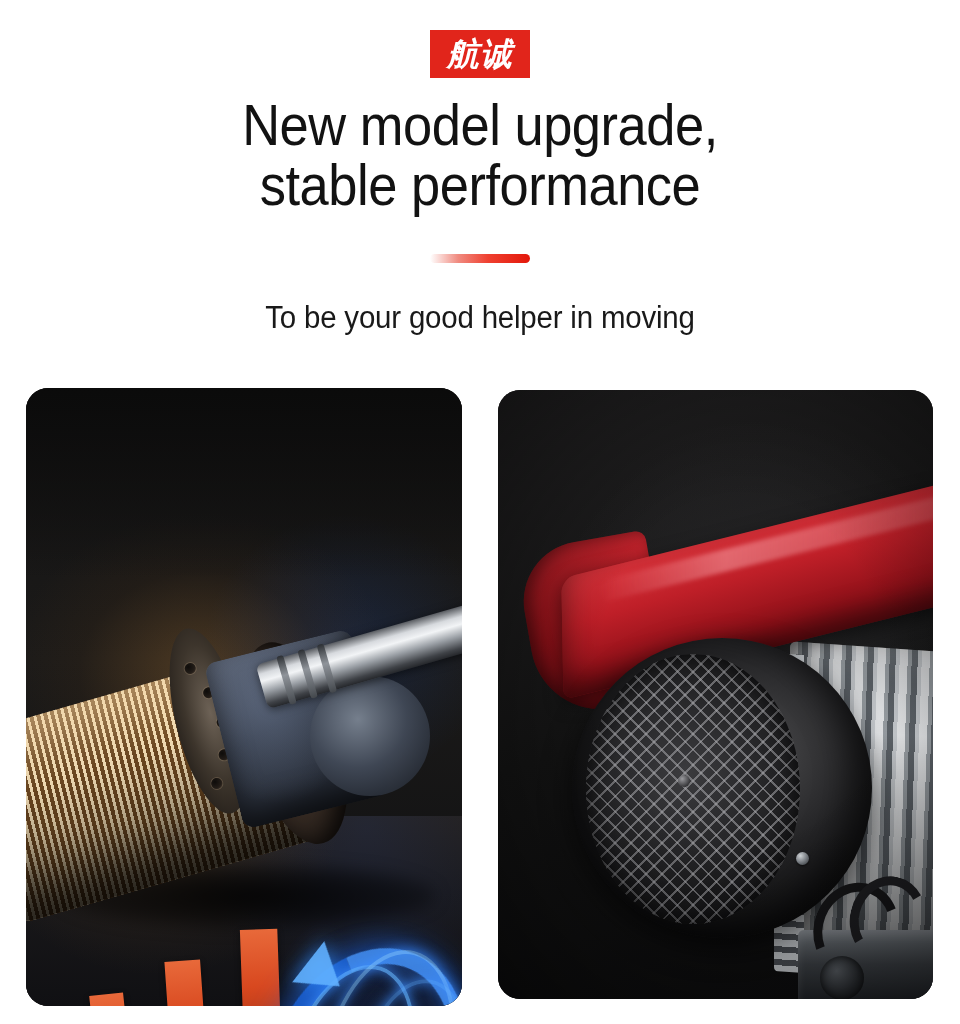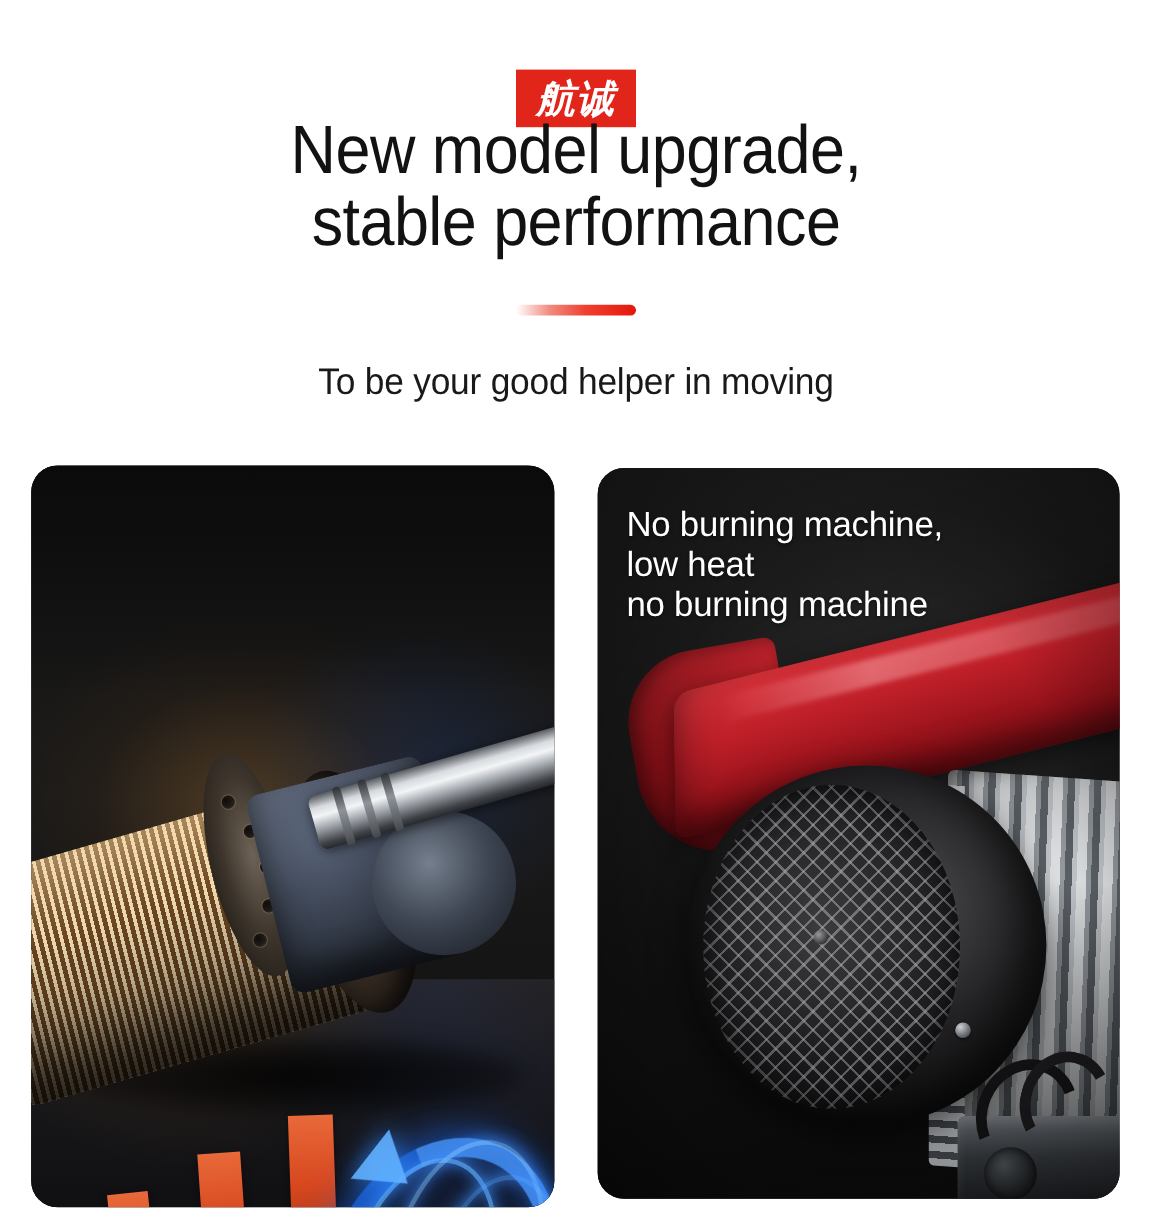--- a/index.html
+++ b/index.html
@@ -9,21 +9,21 @@
     font-family:"Liberation Sans", sans-serif;
     overflow:hidden;
   }
   .page { position:relative; width:960px; height:1024px; background:#fff; }
 
   
   .brand-logo {
     position:absolute; left:430px; top:30px;
     width:100px; height:48px;
     background:#e1251b;
-    display:flex; align-items:center; justify-content:center;margin-top:28px;
+    display:flex; align-items:center; justify-content:center;
   }
   .brand-logo-text {
     color:#fff; font-size:32px; font-weight:bold; font-style:italic;
     letter-spacing:1px; line-height:1;
     font-family:"DejaVu Sans", sans-serif;
   }
 
   .headline {
     position:absolute; left:0; top:96px; width:960px;
     text-align:center; color:#121212;
@@ -395,18 +395,15 @@
 
       <div class="hook-plate"></div>
       <div class="pulley"></div>
       <div class="cables">
         <span class="cable c1"></span>
         <span class="cable c2"></span>
       </div>
 
       <div class="r-vignette"></div>
     </div>
-    <div class="card-caption cap-right">No burning machine,
-low heat
-no burning machine</div>
   </div>
 
 </div>
 
 </body></html>

